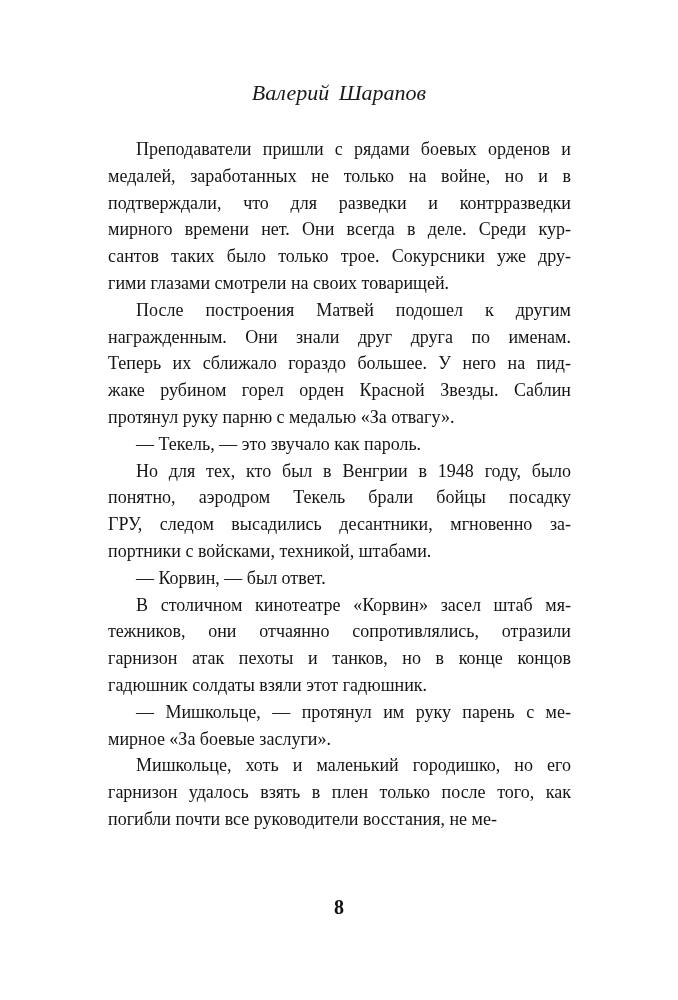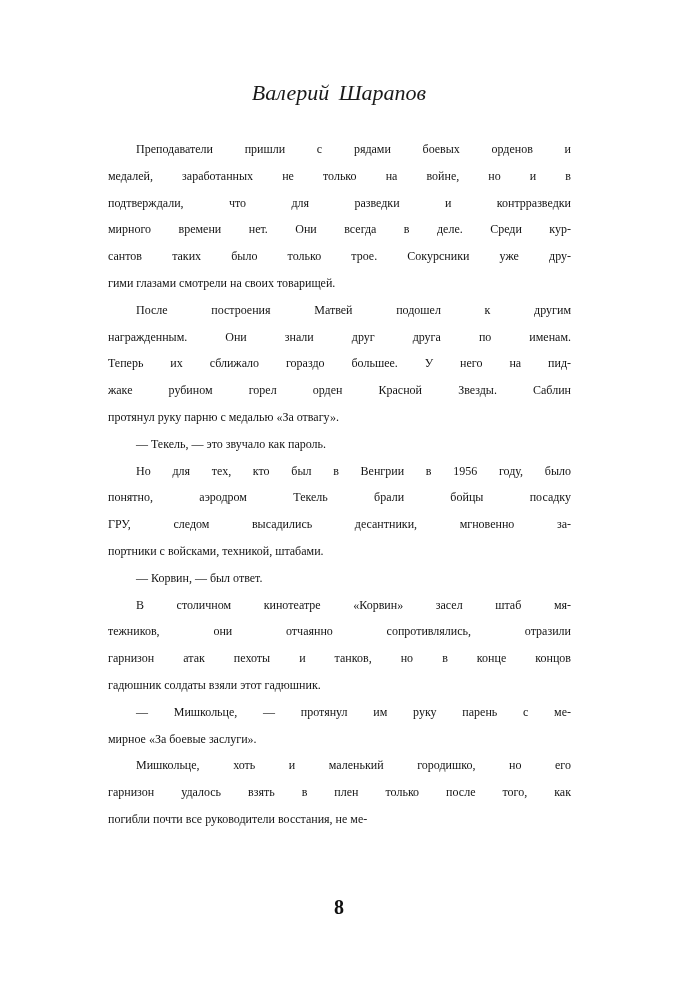--- a/index.html
+++ b/index.html
@@ -25,21 +25,21 @@
     font-style: italic;
     font-size: 22px;
     word-spacing: 4px;
     color: #1a1a1a;
   }
   .body-text {
     position: absolute;
     top: 136px;
     left: 108px;
     width: 463px;
-    font-size: 12px;
+    font-size: 18px;
     line-height: 26.8px;
     color: #141414;
   }
   .paragraph {
     margin: 0;
   }
   .line {
     text-align: justify;
     text-align-last: justify;
   }
@@ -79,21 +79,21 @@
         <div class="line first">После построения Матвей подошел к другим</div>
         <div class="line">награжденным. Они знали друг друга по именам.</div>
         <div class="line">Теперь их сближало гораздо большее. У него на пид-</div>
         <div class="line">жаке рубином горел орден Красной Звезды. Саблин</div>
         <div class="line last">протянул руку парню с медалью «За отвагу».</div>
       </div>
       <div class="paragraph">
         <div class="line first last">— Текель, — это звучало как пароль.</div>
       </div>
       <div class="paragraph">
-        <div class="line first">Но для тех, кто был в Венгрии в 1956 году, было</div>
+        <div class="line first">Но для тех, кто был в Венгрии в 1948 году, было</div>
         <div class="line">понятно, аэродром Текель брали бойцы посадку</div>
         <div class="line">ГРУ, следом высадились десантники, мгновенно за-</div>
         <div class="line last">портники с войсками, техникой, штабами.</div>
       </div>
       <div class="paragraph">
         <div class="line first last">— Корвин, — был ответ.</div>
       </div>
       <div class="paragraph">
         <div class="line first">В столичном кинотеатре «Корвин» засел штаб мя-</div>
         <div class="line">тежников, они отчаянно сопротивлялись, отразили</div>

